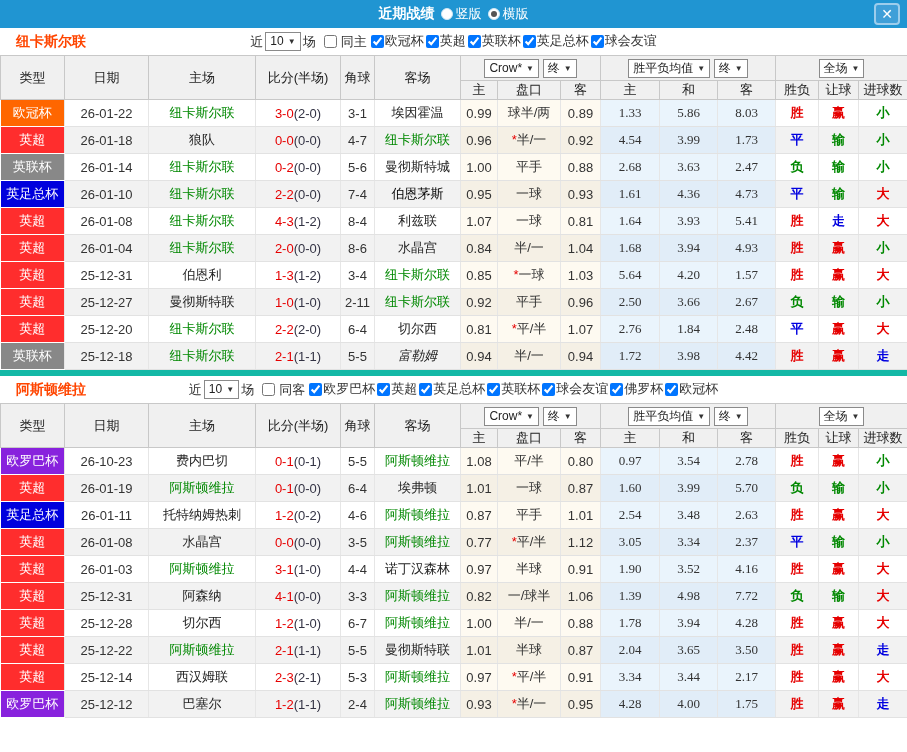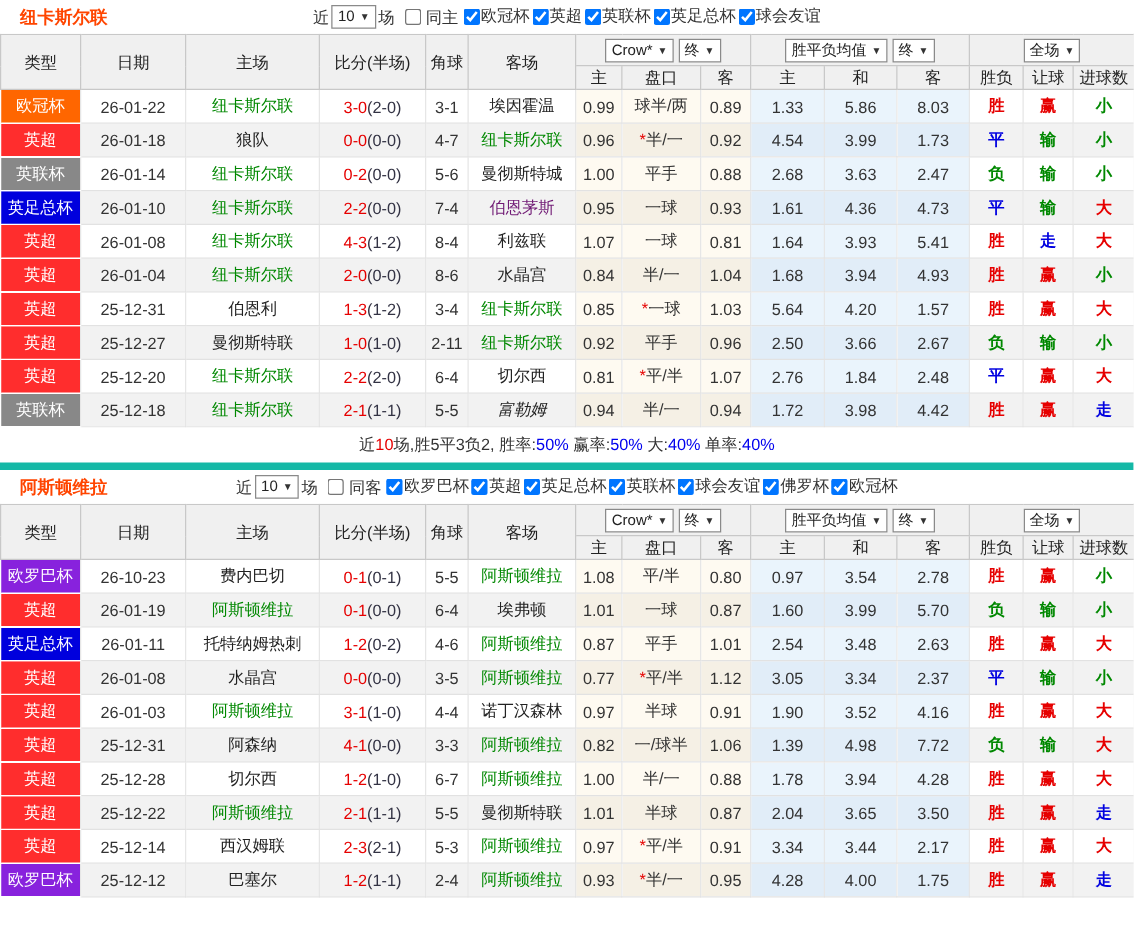--- a/index.html
+++ b/index.html
@@ -31,39 +31,57 @@
   
   table { border-collapse:collapse; table-layout:fixed; width:907px; font-size:13px; }
   thead th { background:#f0f0f0; border:1px solid #c8c8c8; font-weight:400; color:#222; font-size:13px; }
   thead tr.ddrow th { height:25px; }
   thead tr.subrow th { height:18px; }
   tbody td { height:27px; border-bottom:1px solid #e2e2e2; border-right:1px solid #e6e6e6; text-align:center; color:#333; overflow:hidden; white-space:nowrap; }
   tbody tr:nth-child(even) td { background:#f2f2f2; }
   td.type { color:#fff; border-bottom:1px solid #fff; font-size:13px; }
   td.asian { background:#fefaf1; }
   tbody tr:nth-child(even) td.asian { background:#f5f0e5; }
-  td.euro { background:#eaf4fc; }
+  td.euro { background:#eaf4fc;font-family:Liberation Serif, serif; }
   tbody tr:nth-child(even) td.euro { background:#e1edf8; }
   td.res { font-weight:bold; }
   .ft { color:#e60000; }
   .ht { color:#333344; }
   .star { color:#e60000; }
 
   
   .summary { height:28px; line-height:28px; text-align:center; font-size:13px; color:#333; background:#fff; }
   .sum-red { color:#e60000; }
   .sum-blue { color:#0000ee; }
 
   .section2 { border-top:6px solid #14b8a6; }
 </style>
 </head>
 <body>
 
 <div class="page">
 
+  <div class="titlebar">
+    <div class="tgroup">
+      <span class="tb-title">近期战绩</span>
+      <span class="radio-wrap">
+        <span class="radio">
+            <span class="dot"></span>
+          </span>
+        <span class="radio-label">竖版</span>
+      </span>
+      <span class="radio-wrap">
+        <span class="radio checked">
+            <span class="dot"></span>
+          </span>
+        <span class="radio-label">横版</span>
+      </span>
+    </div>
+    <div class="close-btn">✕</div>
+  </div>
 
   <div class="section1">
     <div class="filter-row">
       <span class="team-name">纽卡斯尔联</span>
       <div class="filter-center">
         <span>近</span>
         <span class="dd">
             <span>10</span>
             <span class="caret">▼</span>
           </span>
@@ -208,21 +226,21 @@
             <td class="res" style="color: rgb(0, 136, 0);">负</td>
             <td class="res" style="color: rgb(0, 136, 0);">输</td>
             <td class="res" style="color: rgb(0, 136, 0);">小</td>
           </tr>
           <tr>
             <td class="type" style="background: rgb(0, 0, 221);">英足总杯</td>
             <td>26-01-10</td>
             <td style="color: rgb(0, 136, 0);">纽卡斯尔联</td>
             <td><span class="ft">2-2</span><span class="ht">(0-0)</span></td>
             <td>7-4</td>
-            <td style="color: #701a75;">伯恩茅斯</td>
+            <td style="color: #000000;">伯恩茅斯</td>
             <td class="asian">0.95</td>
             <td class="asian"><span class="star"></span><span>一球</span></td>
             <td class="asian">0.93</td>
             <td class="euro">1.61</td>
             <td class="euro">4.36</td>
             <td class="euro">4.73</td>
             <td class="res" style="color: rgb(0, 0, 224);">平</td>
             <td class="res" style="color: rgb(0, 136, 0);">输</td>
             <td class="res" style="color: rgb(230, 0, 0);">大</td>
           </tr>
@@ -324,23 +342,20 @@
             <td class="euro">1.72</td>
             <td class="euro">3.98</td>
             <td class="euro">4.42</td>
             <td class="res" style="color: rgb(230, 0, 0);">胜</td>
             <td class="res" style="color: rgb(230, 0, 0);">赢</td>
             <td class="res" style="color: rgb(0, 0, 224);">走</td>
           </tr>
         </tbody>
     </table>
 
-    <div class="summary">
-      <span>近</span><span class="sum-red">10</span><span>场,胜5平3负2, 胜率:</span><span class="sum-blue">50%</span><span> 赢率:</span><span class="sum-blue">50%</span><span> 大:</span><span class="sum-blue">40%</span><span> 单率:</span><span class="sum-blue">40%</span>
-    </div>
   </div>
 
   <div class="section2">
     <div class="filter-row">
       <span class="team-name">阿斯顿维拉</span>
       <div class="filter-center">
         <span>近</span>
         <span class="dd">
             <span>10</span>
             <span class="caret">▼</span>

